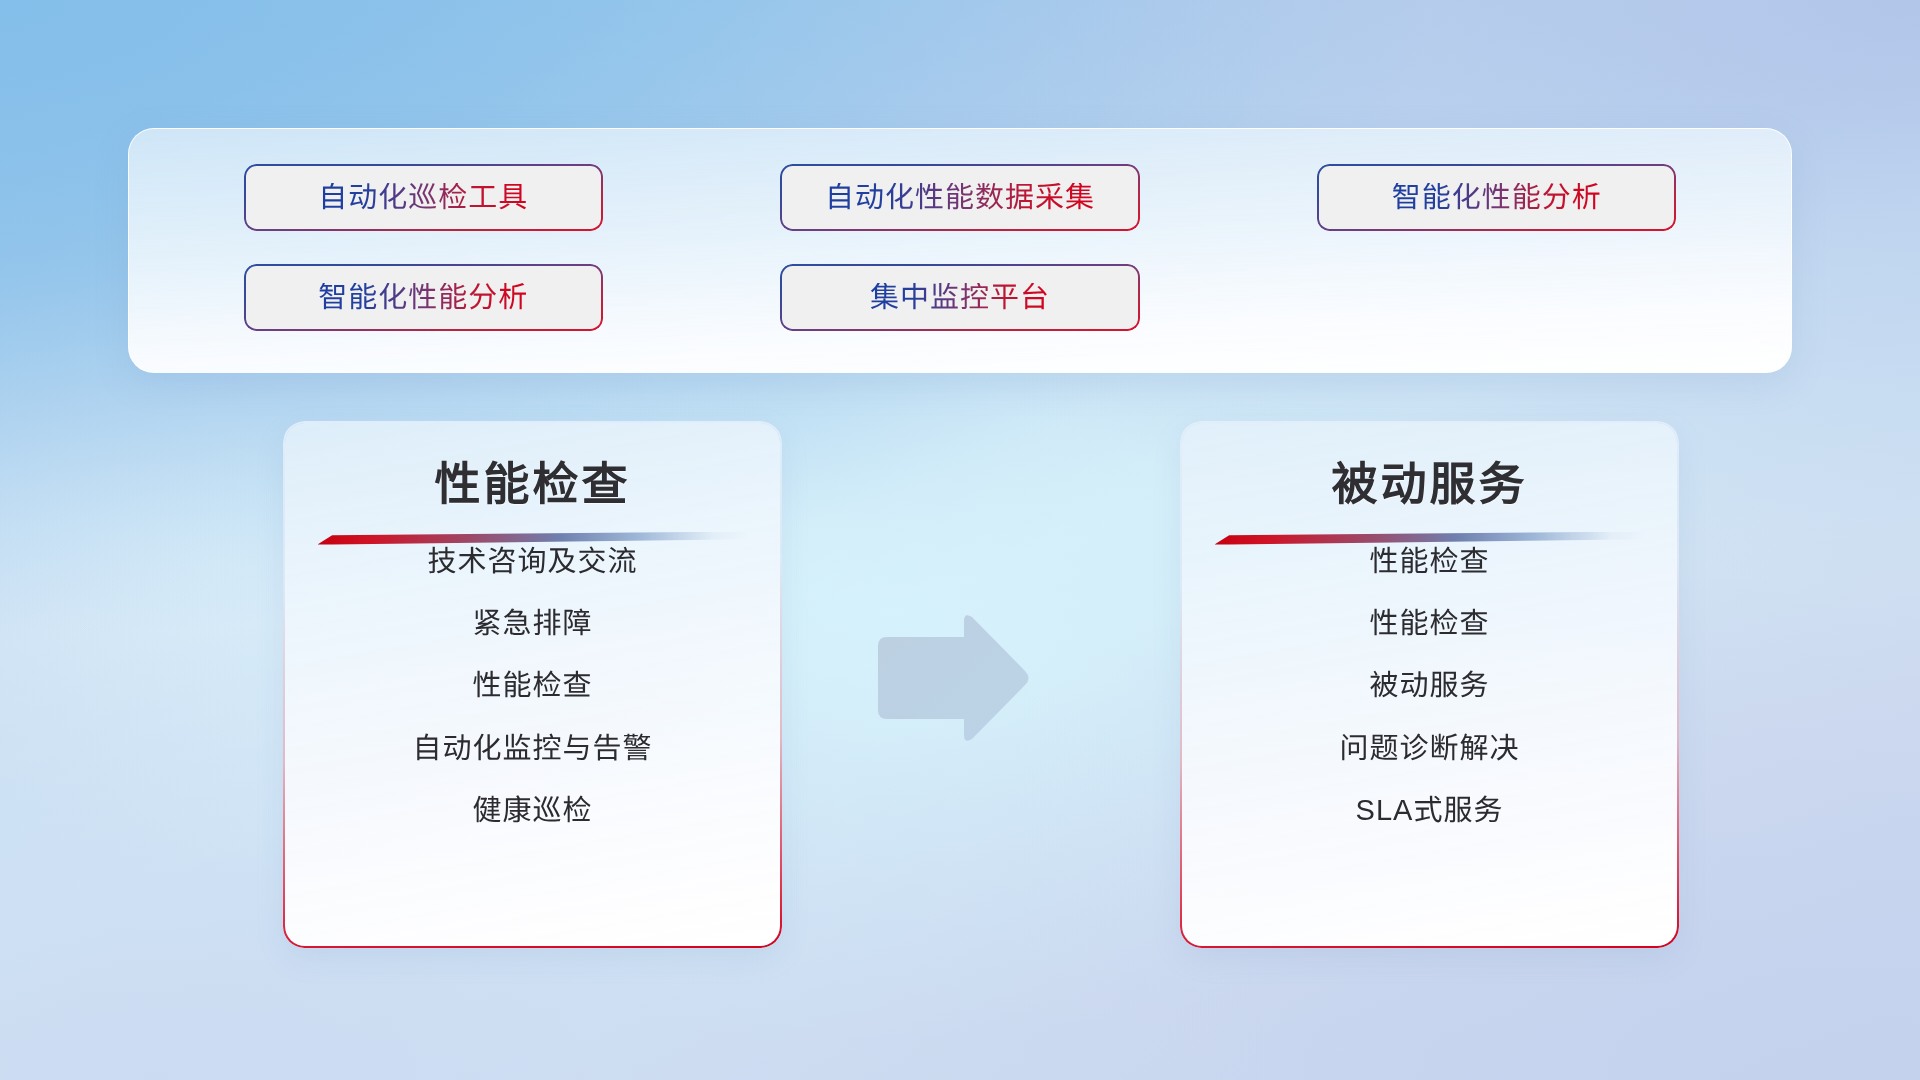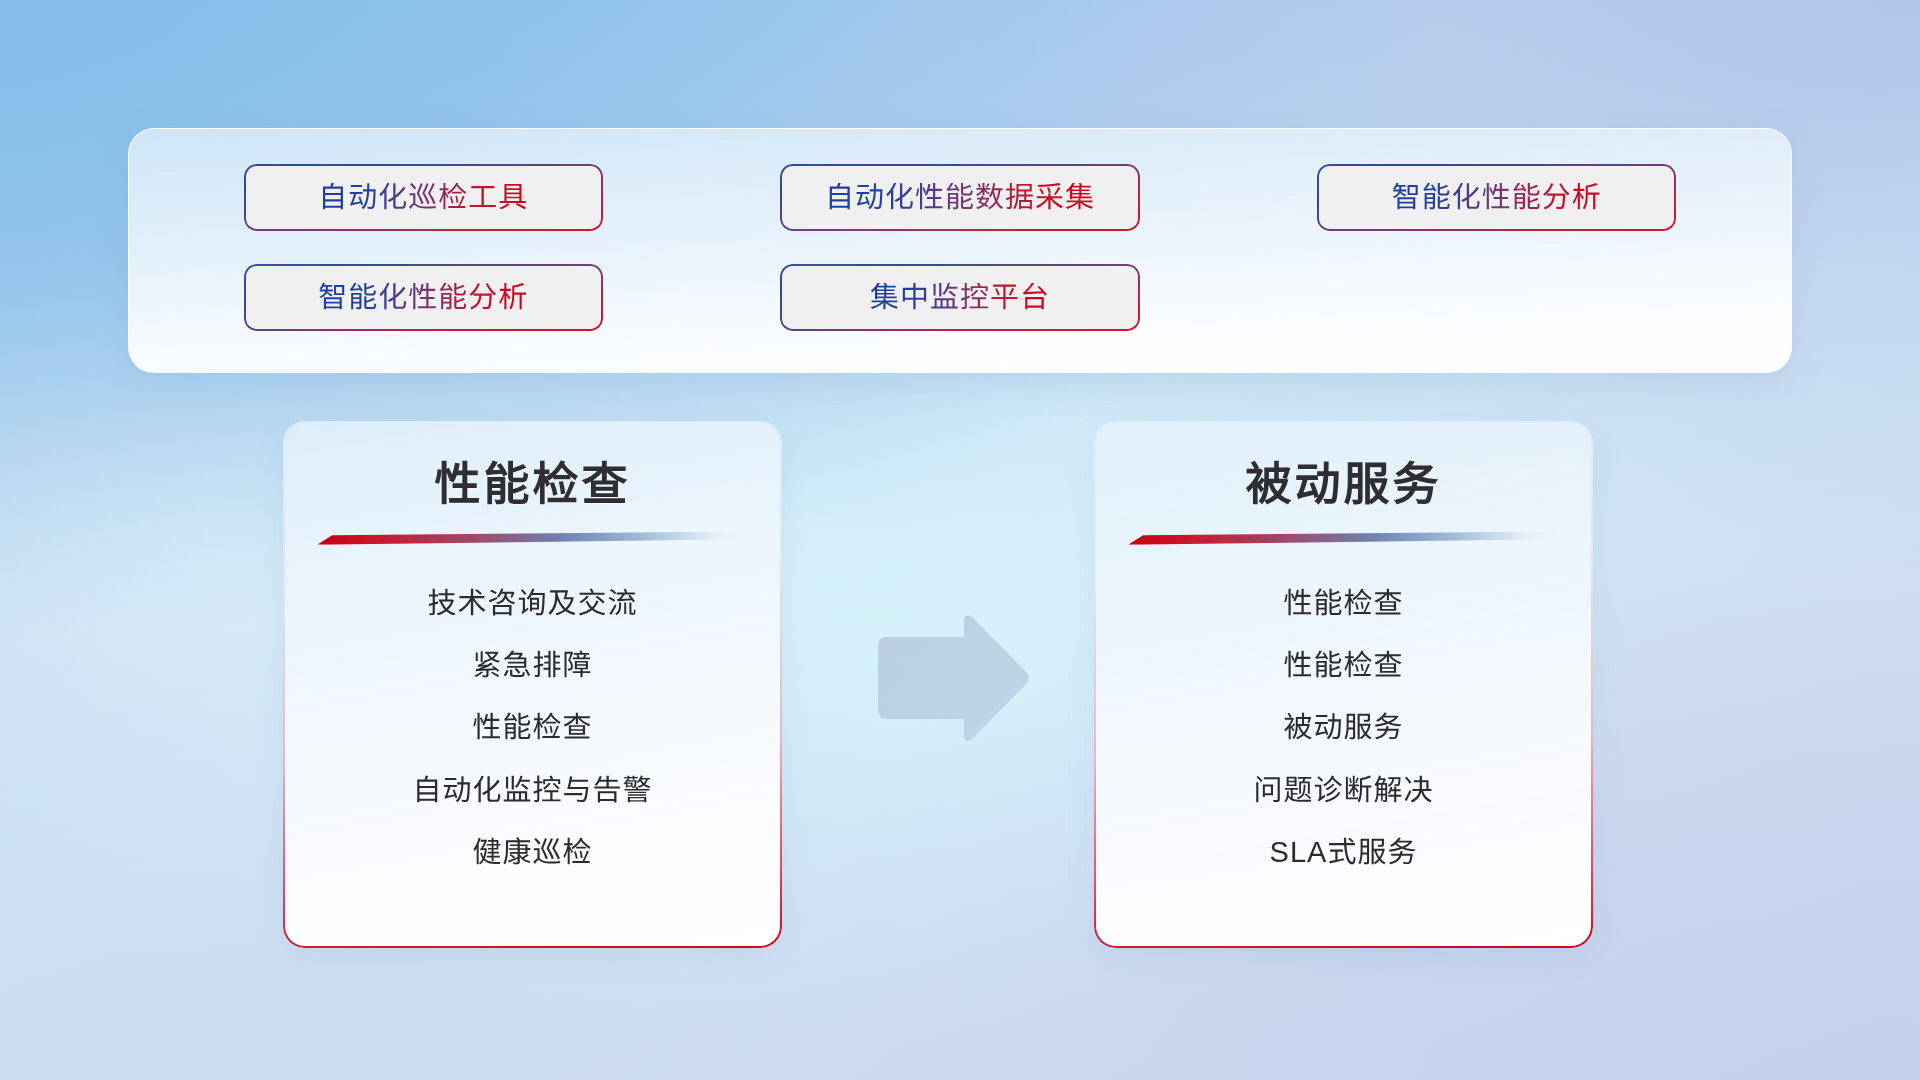--- a/index.html
+++ b/index.html
@@ -144,21 +144,21 @@
                   #e0445c 86%,
                   #d6001c 100%);
     -webkit-mask:
       linear-gradient(#000 0 0) content-box,
       linear-gradient(#000 0 0);
     -webkit-mask-composite: xor;
             mask-composite: exclude;
     pointer-events: none;
   }
   #card-active  { left: 285px; }
-  #card-passive { left: 1096px; }
+  #card-passive { left: 1182px; }
 
   .card-inner {
     position: relative;
     z-index: 2;
     height: 100%;
     display: flex;
     flex-direction: column;
     align-items: center;
     padding-top: 36px;
   }
@@ -187,21 +187,20 @@
                   #cf1326 12%,
                   #9b4a6a 36%,
                   #6f7fae 56%,
                   #9db6d6 74%,
                   rgba(210,225,240,0.35) 92%,
                   rgba(255,255,255,0) 100%);
     clip-path: polygon(0% 100%, 3.4% 28%, 100% 0%, 100% 58%, 3.4% 100%);
   }
 
   .card-list {
-    margin-top: 42px;
     width: 100%;
     display: flex;
     flex-direction: column;
     align-items: center;
     gap: 29px;
     list-style: none;
   }
   .card-list li {
     font-size: 29px;
     font-weight: 400;

